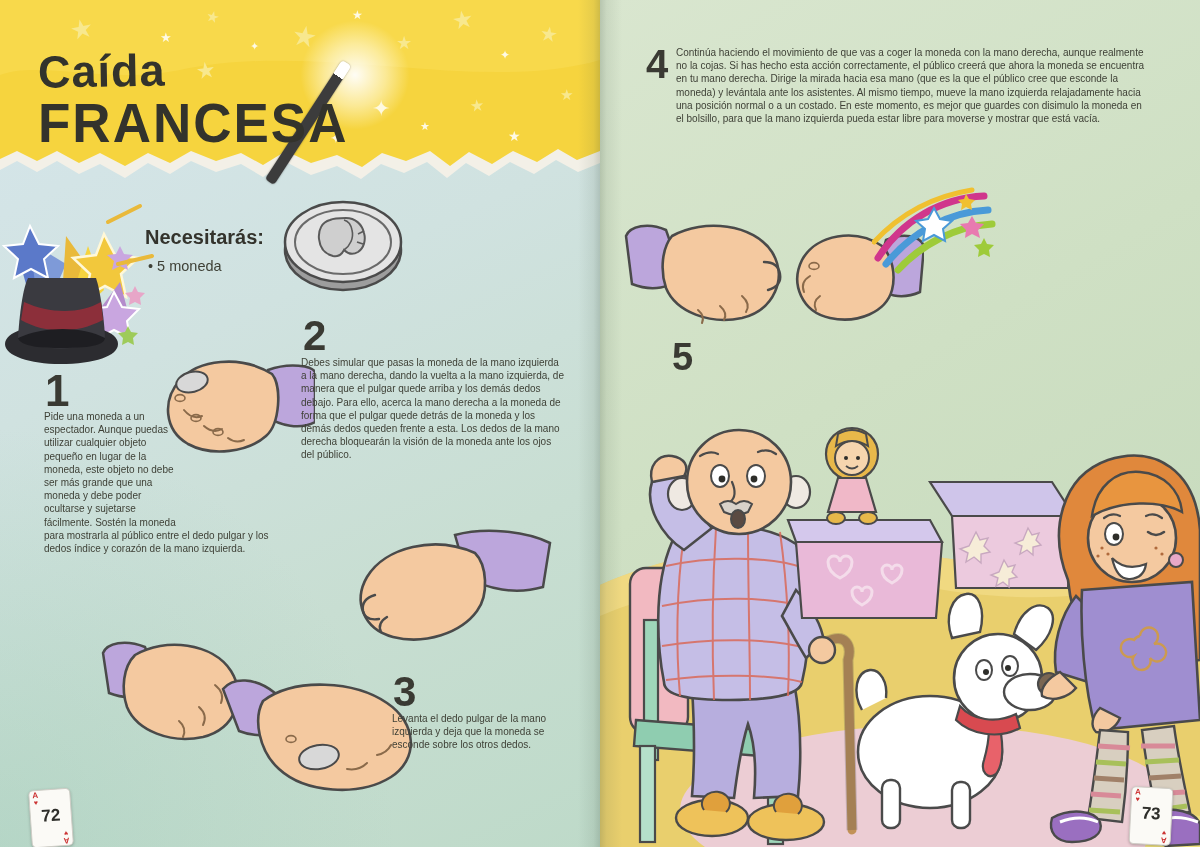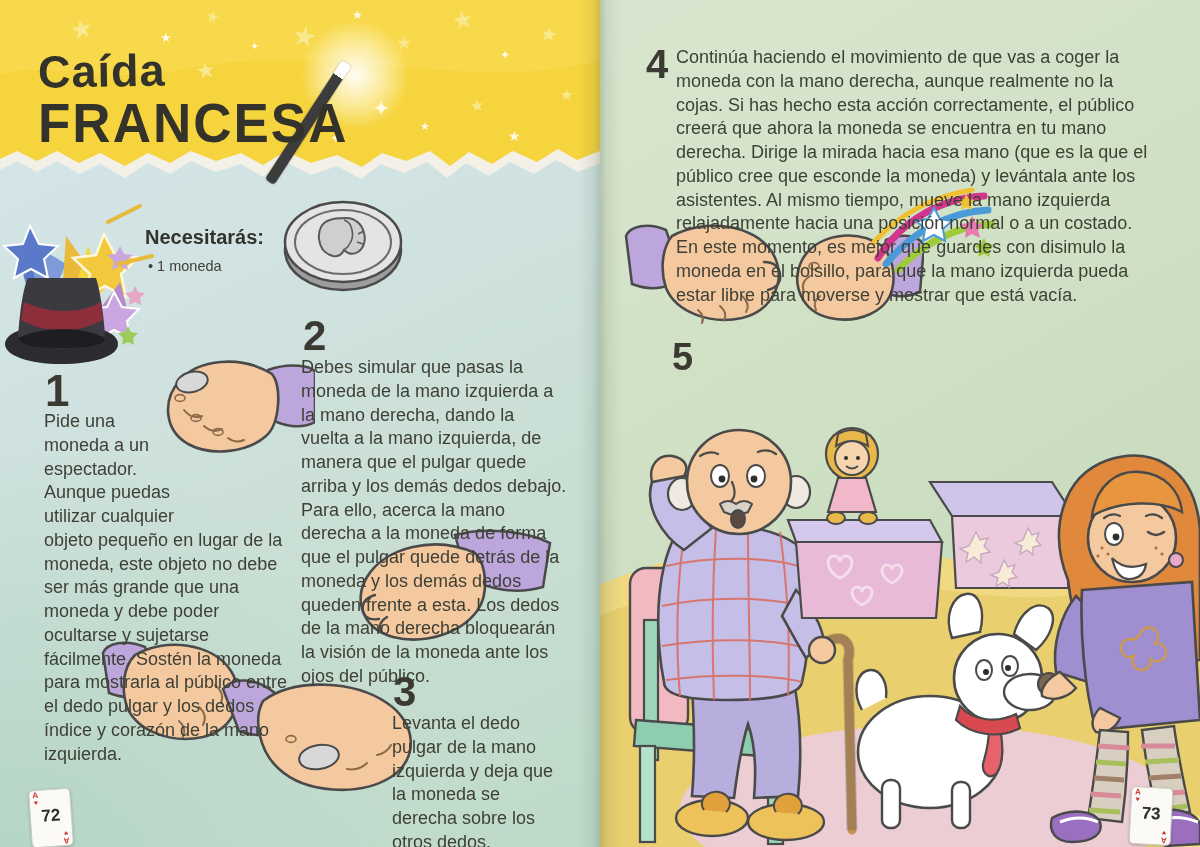--- a/index.html
+++ b/index.html
@@ -26,21 +26,21 @@
   .star.w{color:rgba(255,255,255,.85);}
   .star.sm::before{content:"✦";}
   .wand{position:absolute;left:338px;top:62px;width:11px;height:142px;z-index:9;
     transform:rotate(33deg);transform-origin:50% 6px;border-radius:4px;
     background:linear-gradient(#ffffff 0 16px,#3c3c3c 16px);box-shadow:0 0 2px rgba(0,0,0,.4);}
   .wand-glow{position:absolute;left:300px;top:20px;width:110px;height:110px;z-index:7;border-radius:50%;
     background:radial-gradient(circle,rgba(255,255,255,.95) 0%,rgba(255,250,220,.55) 40%,rgba(255,250,220,0) 70%);}
 
   
   .step-num{position:absolute;font-weight:800;color:#3a3a33;z-index:10;}
-  .step-text{position:absolute;font-size:18px;line-height:1.32;color:#3e4036;z-index:10;}
+  .step-text{position:absolute;font-size:10px;line-height:1.32;color:#3e4036;z-index:10;}
   .heading{position:absolute;font-size:20px;font-weight:700;color:#33332c;z-index:10;}
   .bullet-item{position:absolute;font-size:14.5px;color:#3e4036;z-index:10;}
 
   .art{position:absolute;z-index:4;}
   .floatblock{float:right;width:118px;height:118px;}
 
   
   .pcard{position:absolute;width:40px;height:56px;background:#fbfaf6;border:1px solid #cfcdc6;
     border-radius:5px;z-index:50;box-shadow:0 1px 3px rgba(0,0,0,.25);}
   .pcard .rank{position:absolute;left:3px;top:1px;font-size:8px;line-height:8px;color:#c33;font-weight:700;text-align:center;}
@@ -105,21 +105,21 @@
       <path d="M120,60 l4,8 9,1 -7,6 2,9 -8,-4 -8,4 2,-9 -7,-6 9,-1 Z" fill="#c9a6e0"></path>
       <path d="M135,100 l3,6 7,1 -5,5 1,7 -6,-3 -6,3 1,-7 -5,-5 7,-1 Z" fill="#e7a6c8"></path>
       <path d="M128,140 l3,6 7,1 -5,5 1,7 -6,-3 -6,3 1,-7 -5,-5 7,-1 Z" fill="#9ecb5a"></path>
       <line x1="108" y1="36" x2="140" y2="20" stroke="#e9b93a" stroke-width="4" stroke-linecap="round"></line>
       <line x1="118" y1="78" x2="152" y2="70" stroke="#e9b93a" stroke-width="4" stroke-linecap="round"></line>
     </svg>
 
     <div class="heading" style="left:145px;top:226px;">Necesitarás:</div>
     <div class="bullet-item" style="left:148px;top:258px;">
       <span>•</span>
-      <span>1 moneda</span>
+      <span>5 moneda</span>
     </div>
 
     <svg class="art" style="left:278px;top:190px;" width="130" height="110" viewBox="0 0 130 110">
       <ellipse cx="65" cy="60" rx="58" ry="40" fill="#9d9d9d" stroke="#4a4a4a" stroke-width="2.5"></ellipse>
       <ellipse cx="65" cy="52" rx="58" ry="40" fill="#e4e4e4" stroke="#4a4a4a" stroke-width="2.5"></ellipse>
       <ellipse cx="65" cy="52" rx="48" ry="32" fill="none" stroke="#6a6a6a" stroke-width="2"></ellipse>
       <path d="M52,30 C44,32 40,40 41,49 C42,58 47,64 55,66 C60,67 64,64 66,60 C70,64 75,65 80,62 C86,58 88,50 86,43 C84,34 77,28 68,28 C62,28 56,28 52,30 Z" fill="#cfcfcf" stroke="#5a5a5a" stroke-width="2"></path>
       <path d="M66,60 C72,56 76,48 74,40 C73,35 70,31 66,30" fill="none" stroke="#5a5a5a" stroke-width="1.6"></path>
       <path d="M80,44 l6,-3 M79,52 l6,2" stroke="#5a5a5a" stroke-width="1.6" fill="none"></path>
     </svg>
@@ -160,21 +160,21 @@
       <g>
         <path d="M180,168 C160,152 138,152 128,164 L144,206 C164,214 186,210 196,198 Z" fill="#bca6dc" stroke="#4a4a4a" stroke-width="2.5"></path>
         <path d="M168,176 C200,152 260,156 292,178 C322,198 324,234 296,252 C264,272 210,268 184,244 C164,226 158,194 168,176 Z" fill="#f4c9a0" stroke="#4a4a4a" stroke-width="2.6"></path>
         <ellipse cx="224" cy="232" rx="20" ry="12" fill="#d8d8d8" stroke="#4a4a4a" stroke-width="2" transform="rotate(-10 224 232)"></ellipse>
         <path d="M252,244 q12,2 20,-6 M282,230 q10,-2 14,-10" fill="none" stroke="#8a6a4a" stroke-width="2" stroke-linecap="round"></path>
         <ellipse cx="196" cy="214" rx="5" ry="3.4" fill="none" stroke="#8a6a4a" stroke-width="1.6"></ellipse>
       </g>
     </svg>
 
     <div class="step-num" style="left:393px;top:668px;font-size:42px;">3</div>
-    <div class="step-text" style="left:392px;top:712px;width:176px;">Levanta el dedo pulgar de la mano izquierda y deja que la moneda se derecha sobre los otros dedos.</div>
+    <div class="step-text" style="left:392px;top:712px;width:176px;">Levanta el dedo pulgar de la mano izquierda y deja que la moneda se esconde sobre los otros dedos.</div>
 
     <div class="pcard c72">
       <div class="rank">
         <span>A</span>
         <span class="suit">♥</span>
       </div>
       <div class="num">72</div>
       <div class="corner-br">
         <span>A</span>
         <span class="suit">♥</span>

